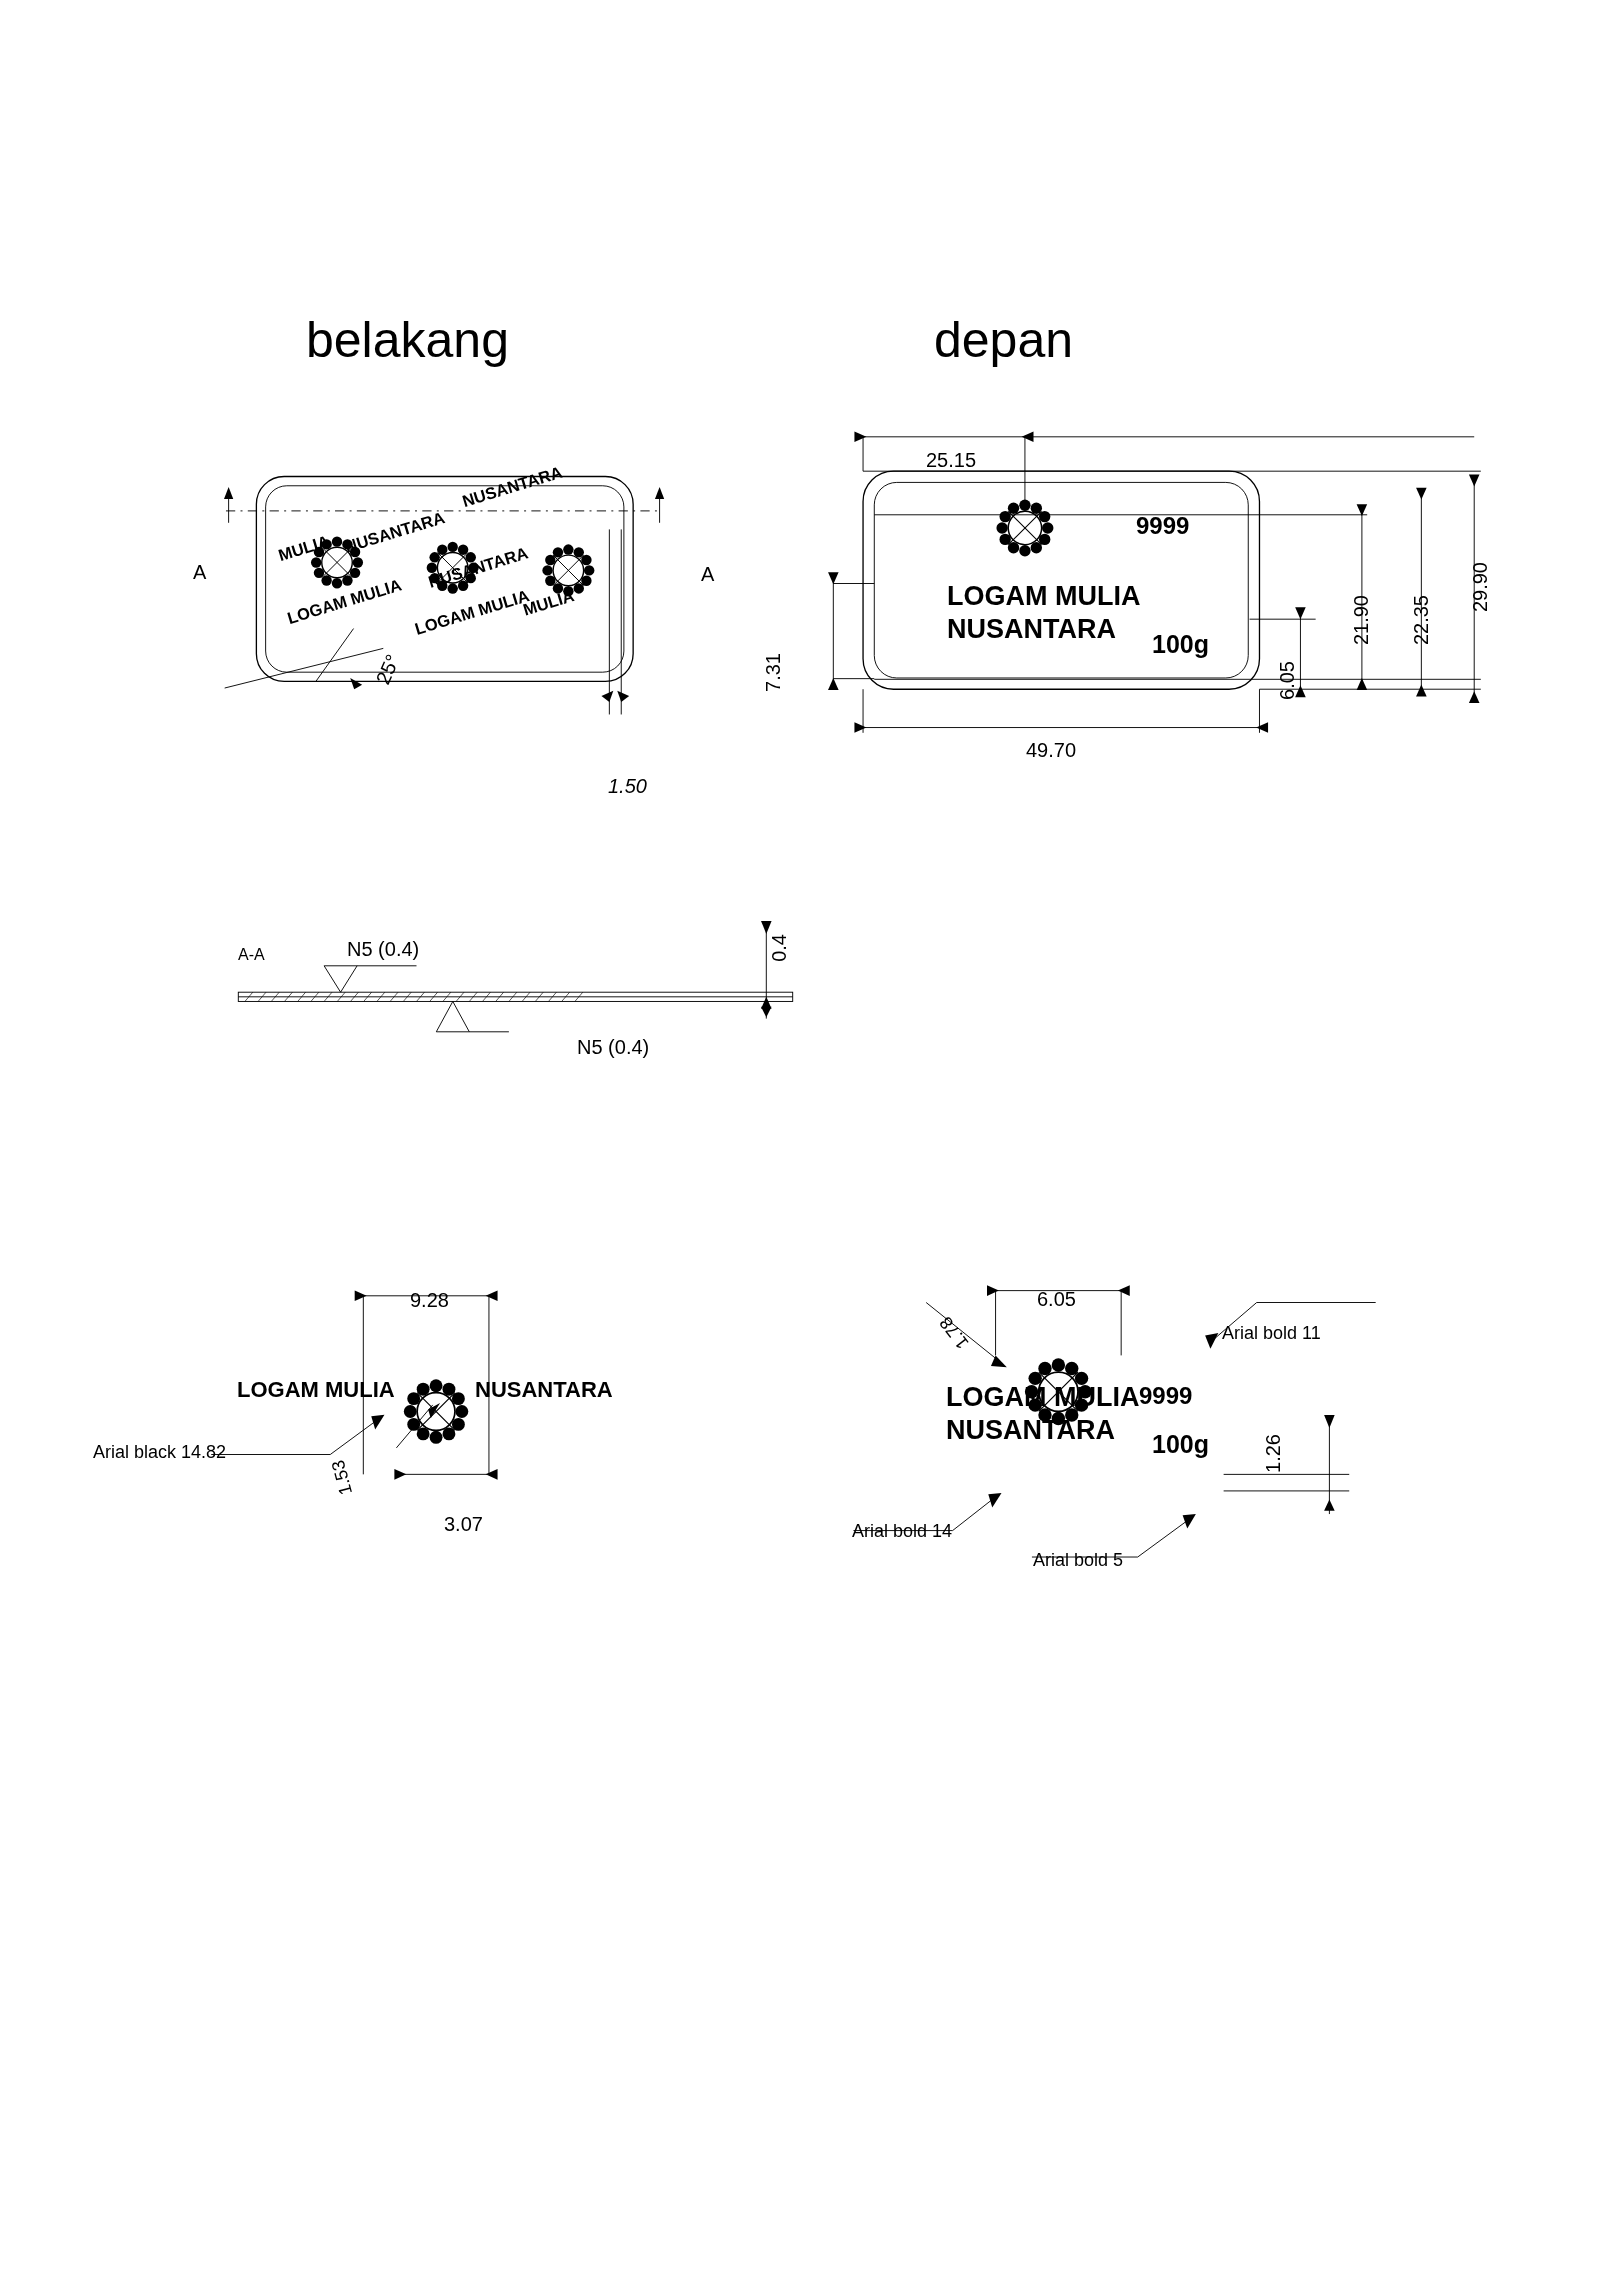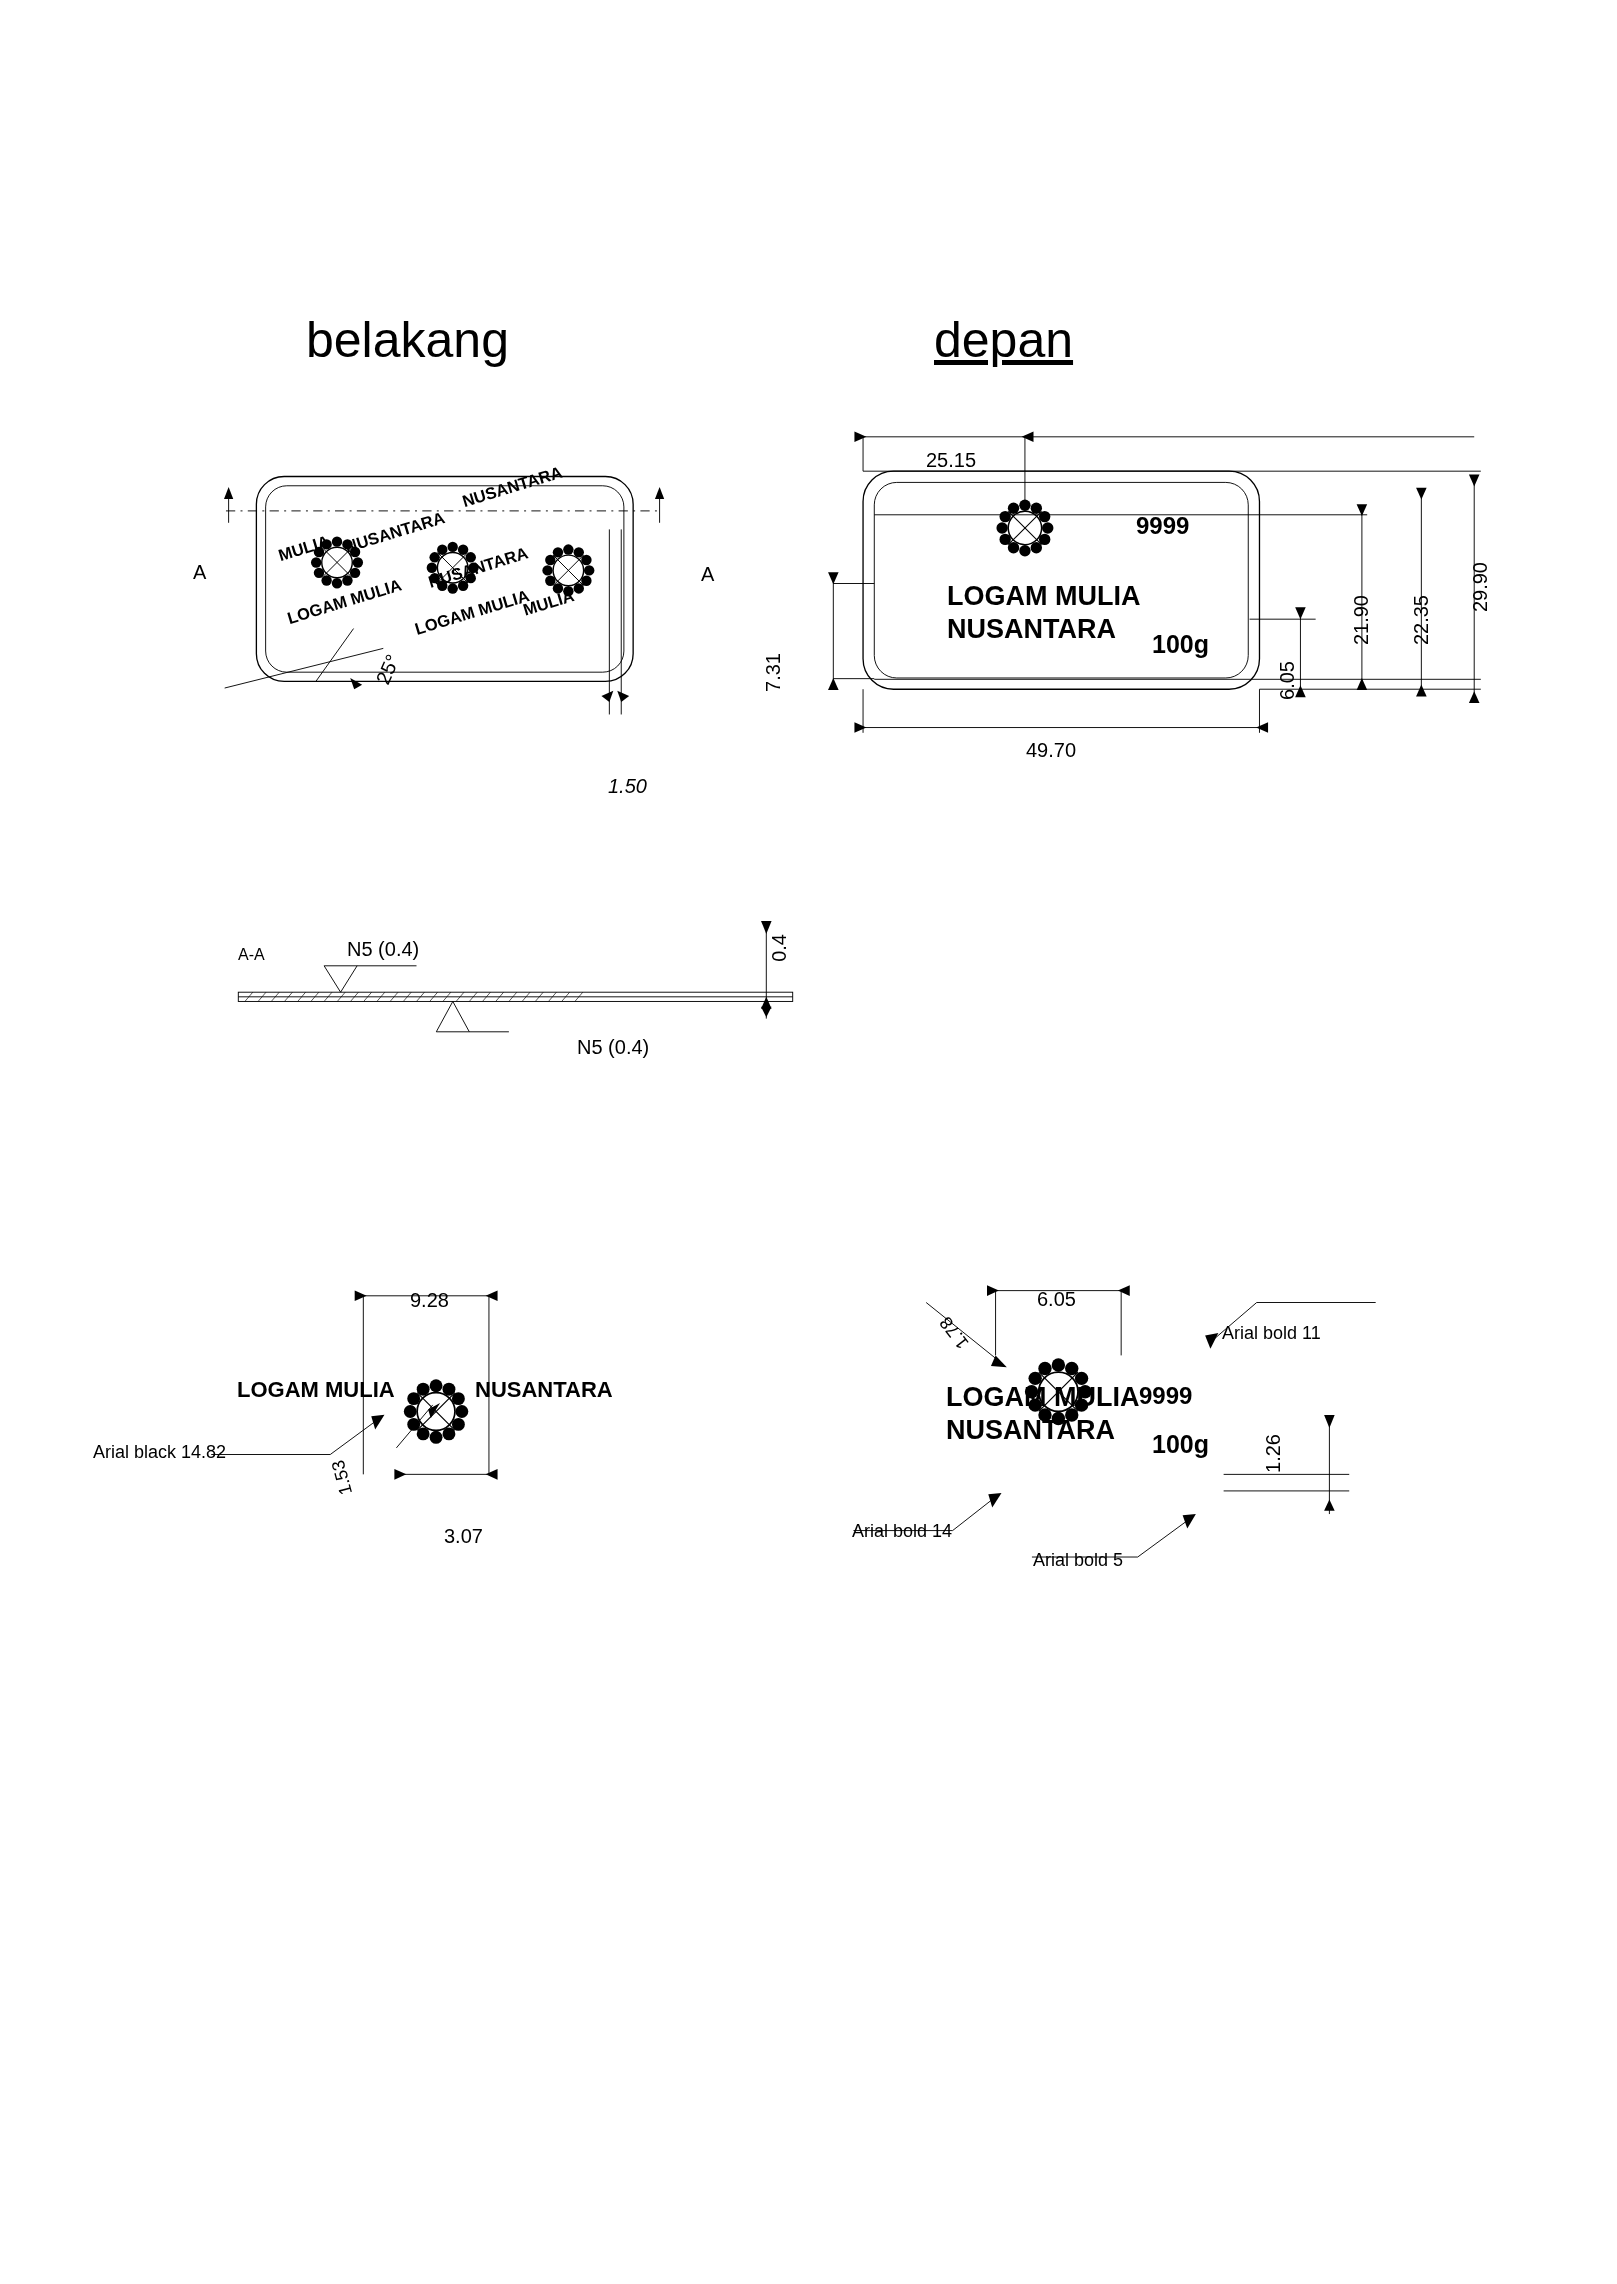--- a/index.html
+++ b/index.html
@@ -16,21 +16,21 @@
   .strokeThin{fill:none;stroke:#000;stroke-width:1.4;}
   .fillk{fill:#000;}
   .barText{font-weight:bold;fill:#000;font-family:"Liberation Sans",sans-serif;}
 </style>
 </head>
 <body>
 
 <div id="page">
 
   <div class="abs ttl" style="left:306px;top:311px;">belakang</div>
-  <div class="abs ttl" style="left:934px;top:311px;text-decoration:underline;">depan</div>
+  <div class="abs ttl" style="left:934px;top:311px;">depan</div>
 
   <div class="abs" style="left:185px;top:450px;">
     <svg width="542" height="291" viewBox="0 0 820 440">
 
       <rect x="108" y="40" width="570" height="310" rx="42" ry="42" class="stroke"></rect>
 
       <rect x="122" y="54" width="542" height="282" rx="32" ry="32" class="strokeThin"></rect>
 
       <line x1="62" y1="92" x2="722" y2="92" class="strokeThin" stroke-dasharray="14 8 3 8"></line>
       <line x1="66" y1="60" x2="66" y2="110" class="strokeThin"></line>
@@ -295,21 +295,21 @@
       <polygon points="348,232 366,222 352,245" class="fillk"></polygon>
 
       <line x1="20" y1="300" x2="200" y2="300" class="strokeThin"></line>
       <line x1="200" y1="300" x2="268" y2="250" class="strokeThin"></line>
       <polygon points="262,242 282,240 268,262" class="fillk"></polygon>
     </svg>
   </div>
   <div class="abs" style="left:237px;top:1377px;font-size:22px;font-weight:bold;">LOGAM MULIA</div>
   <div class="abs" style="left:475px;top:1377px;font-size:22px;font-weight:bold;">NUSANTARA</div>
   <div class="abs dim" style="left:410px;top:1289px;">9.28</div>
-  <div class="abs dim" style="left:444px;top:1513px;margin-top:12px;">3.07</div>
+  <div class="abs dim" style="left:444px;top:1513px;">3.07</div>
   <div class="abs dimS vert" style="left:332px;top:1460px;transform:rotate(165deg);">1.53</div>
   <div class="abs note" style="left:93px;top:1442px;">Arial black 14.82</div>
 
   <div class="abs" style="left:827px;top:1256px;">
     <svg width="628" height="331" viewBox="0 0 950 500">
 
       <g transform="translate(350,205) scale(1.35)">
         <circle cx="0" cy="0" r="22" class="stroke" stroke-width="2.5"></circle>
         <line x1="-22" y1="-22" x2="22" y2="22" class="strokeThin"></line>
         <line x1="-22" y1="22" x2="22" y2="-22" class="strokeThin"></line>

